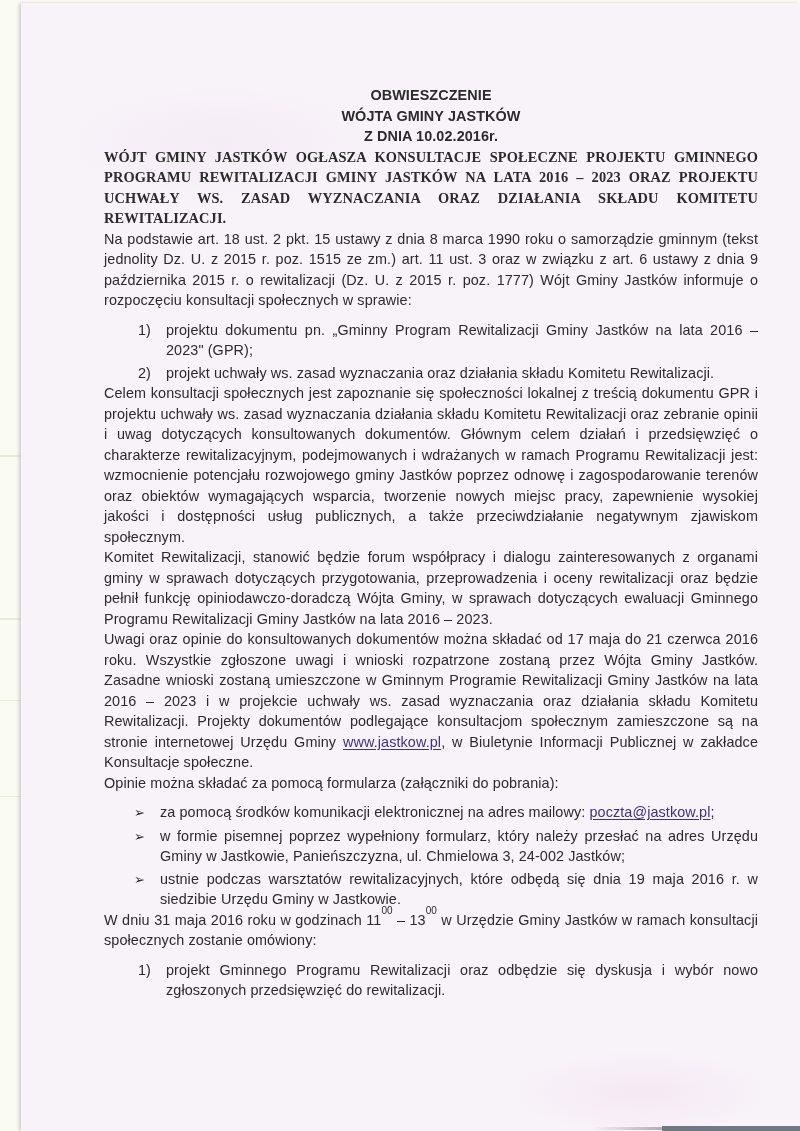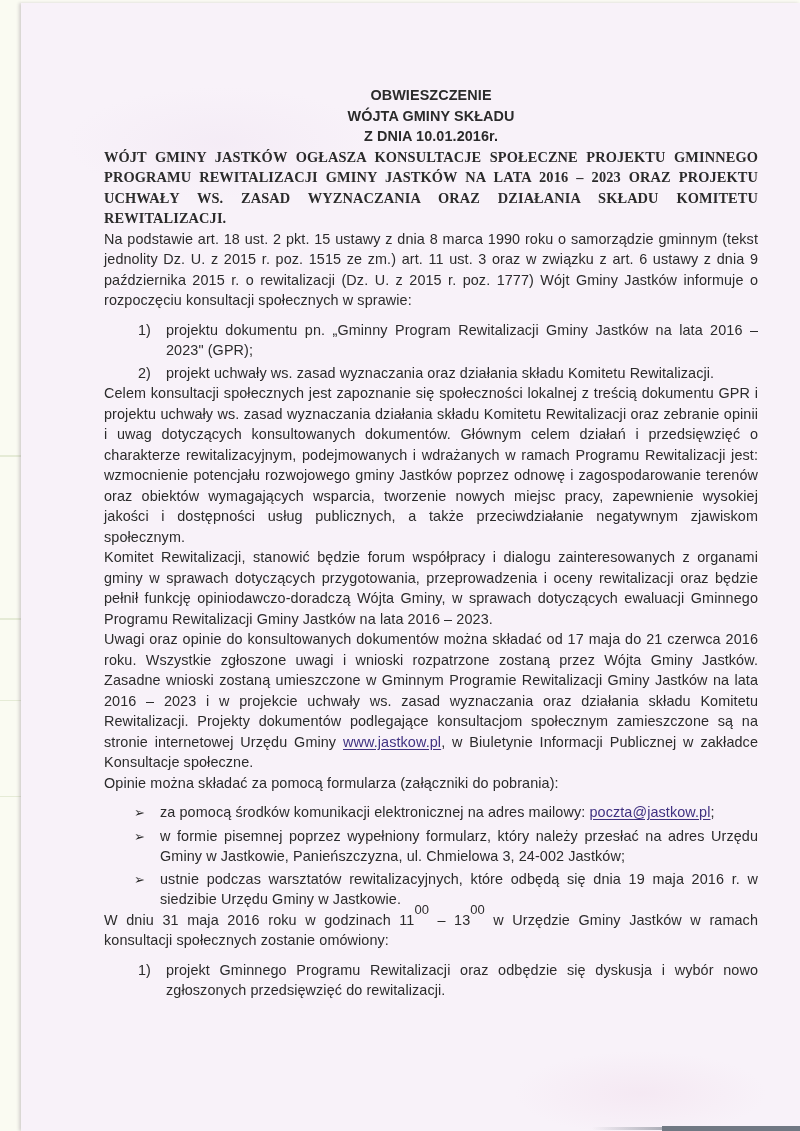--- a/index.html
+++ b/index.html
@@ -72,43 +72,43 @@
   .bullet-list .row { margin-left: 30px; }
   .bullet-list .marker { flex: 0 0 26px; font-size: 13px; padding-top: 1px; }
   .row .txt { flex: 1 1 auto; text-align: justify; text-align-last: left; }
 
   a.doc-link {
     color: #3f3180;
     text-decoration: underline;
     text-underline-offset: 2px;
   }
   sup.hours {
-    font-size: 13px;
+    font-size: 10px;
     line-height: 0;
     position: relative; top: -5px;
     letter-spacing: 0;
   }
 </style>
 </head>
 <body>
 
 <div class="scan-margin">
   <div class="artifact a1"></div>
   <div class="artifact a2"></div>
   <div class="artifact a3"></div>
   <div class="artifact a4"></div>
 </div>
 
 <div class="paper">
   <div class="content">
 
     <div class="title-block">
       <span class="title-line">OBWIESZCZENIE</span>
-      <span class="title-line">WÓJTA GMINY SKŁADU</span>
-      <span class="title-line">Z DNIA 10.01.2016r.</span>
+      <span class="title-line">WÓJTA GMINY JASTKÓW</span>
+      <span class="title-line">Z DNIA 10.02.2016r.</span>
     </div>
 
     <p class="block lead">WÓJT GMINY JASTKÓW OGŁASZA KONSULTACJE SPOŁECZNE PROJEKTU GMINNEGO PROGRAMU REWITALIZACJI GMINY JASTKÓW NA LATA 2016 – 2023 ORAZ PROJEKTU UCHWAŁY WS. ZASAD WYZNACZANIA ORAZ DZIAŁANIA SKŁADU KOMITETU REWITALIZACJI.</p>
 
     <p class="block legal">Na podstawie art. 18 ust. 2 pkt. 15 ustawy z dnia 8 marca 1990 roku o samorządzie gminnym (tekst jednolity Dz. U. z 2015 r. poz. 1515 ze zm.) art. 11 ust. 3 oraz w związku z art. 6 ustawy z dnia 9 października 2015 r. o rewitalizacji (Dz. U. z 2015 r. poz. 1777) Wójt Gminy Jastków informuje o rozpoczęciu konsultacji społecznych w sprawie:</p>
 
     <div class="list num-list">
       <div class="row">
         <span class="marker">1)</span>
         <span class="txt">projektu dokumentu pn. „Gminny Program Rewitalizacji Gminy Jastków na lata 2016 – 2023" (GPR);</span>

